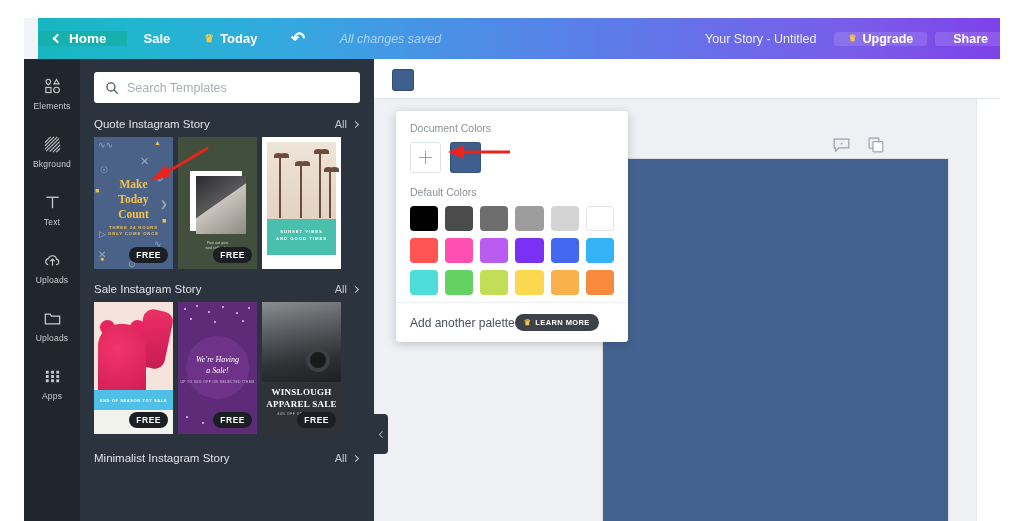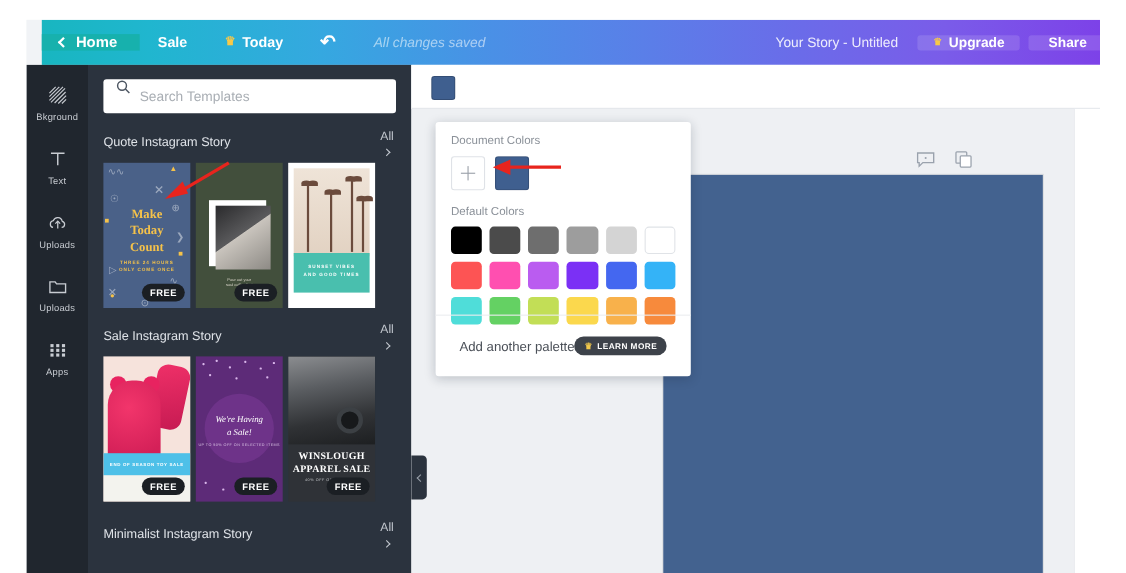--- a/index.html
+++ b/index.html
@@ -87,35 +87,35 @@
   
   .panel {
     position: absolute; left: 56px; top: 41px;
     width: 294px; height: 462px;
     background: #2b333e;
     overflow: hidden;
   }
   .search-wrap { padding: 13px 14px 10px 14px; }
   .search-box {
     height: 31px; background: #ffffff; border-radius: 3px;
-    display: flex; gap: 8px; padding: 0 11px;
+    display: flex; align-items: center; gap: 8px; padding: 0 11px;
   }
   .search-input {
     border: none; outline: none; flex: 1;
     font-family: "Liberation Sans", sans-serif;
     font-size: 12.5px; color: #33393f; background: transparent;
   }
   .search-input::placeholder { color: #a9aeb4; }
   .sec-head {
     display: flex; align-items: center; justify-content: space-between;
     padding: 5px 16px 7px 14px;
   }
   .sec-title { color: #dfe3e8; font-size: 11.5px; }
   .sec-all { display: flex; align-items: center; gap: 6px;
-    color: #c2c7ce; font-size: 11px; cursor: pointer; flex-direction: column; }
+    color: #c2c7ce; font-size: 11px; cursor: pointer; }
   .chev-right {
     display: inline-block; width: 5px; height: 5px;
     border-right: 1.6px solid #c2c7ce; border-top: 1.6px solid #c2c7ce;
     transform: rotate(45deg);
   }
   .thumbs { display: flex; gap: 5px; padding: 0 14px; }
   .thumb {
     position: relative; width: 79px; height: 132px;
     overflow: hidden; cursor: pointer;
   }
@@ -276,23 +276,23 @@
     background: #3f5f8f; border: 1px solid rgba(0,0,0,.15);
     cursor: pointer;
   }
   .grid {
     display: grid; grid-template-columns: repeat(6, 1fr);
     gap: 7px; margin-top: 8px;
   }
   .sw { height: 25px; border-radius: 4px; cursor: pointer; }
   .sw.white { border: 1px solid #e0e3e7; }
   .pop-foot {
-    position: absolute; left: 0; right: 0; bottom: 0; height: 56px;
+    position: absolute; left: 0; right: 0; bottom: 0; height: 40px;
     border-top: 1px solid #ebedf0;
-    display: flex; align-items: center; justify-content: center;
+    display: flex; align-items: center; justify-content: flex-start;
     padding: 16px 14px;
   }
   .pop-foot-txt { font-size: 12px; color: #4b5058; cursor: pointer; }
   .learn-btn {
     display: flex; align-items: center; gap: 4px;
     background: #3d424a; color: #ffffff;
     font-size: 7.5px; font-weight: bold; letter-spacing: .4px;
     padding: 4px 9px; border-radius: 10px; cursor: pointer;
   }
 
@@ -340,20 +340,29 @@
     </div>
 
     <div class="share-btn">
       <span>Share</span>
     </div>
   </div>
 
   <div class="rail">
 
 
+    <div class="rail-item">
+      <svg class="rail-ic" viewBox="0 0 20 20">
+        <path d="M5.6 2.4c-1.4 0-2.4 1-2.4 2.3 0 2 2.4 3.5 2.4 3.5S8 6.7 8 4.7c0-1.3-1-2.3-2.4-2.3z" fill="none" stroke="#c8ccd2" stroke-width="1.2"></path>
+        <path d="M14.2 2.6l2.6 4.6h-5.2z" fill="none" stroke="#c8ccd2" stroke-width="1.2"></path>
+        <rect x="3" y="11" width="5.4" height="5.4" fill="none" stroke="#c8ccd2" stroke-width="1.2"></rect>
+        <circle cx="14.3" cy="13.7" r="2.9" fill="none" stroke="#c8ccd2" stroke-width="1.2"></circle>
+      </svg>
+      <span class="rail-label">Elements</span>
+    </div>
 
     <div class="rail-item">
       <svg class="rail-ic" viewBox="0 0 20 20">
         <g stroke="#c8ccd2" stroke-width="1.1">
           <line x1="2" y1="8" x2="8" y2="2"></line>
             <line x1="2" y1="11.5" x2="11.5" y2="2"></line>
           <line x1="2" y1="15" x2="15" y2="2"></line>
             <line x1="3.5" y1="17" x2="17" y2="3.5"></line>
           <line x1="7" y1="17.5" x2="17.5" y2="7"></line>
             <line x1="10.5" y1="18" x2="18" y2="10.5"></line>

